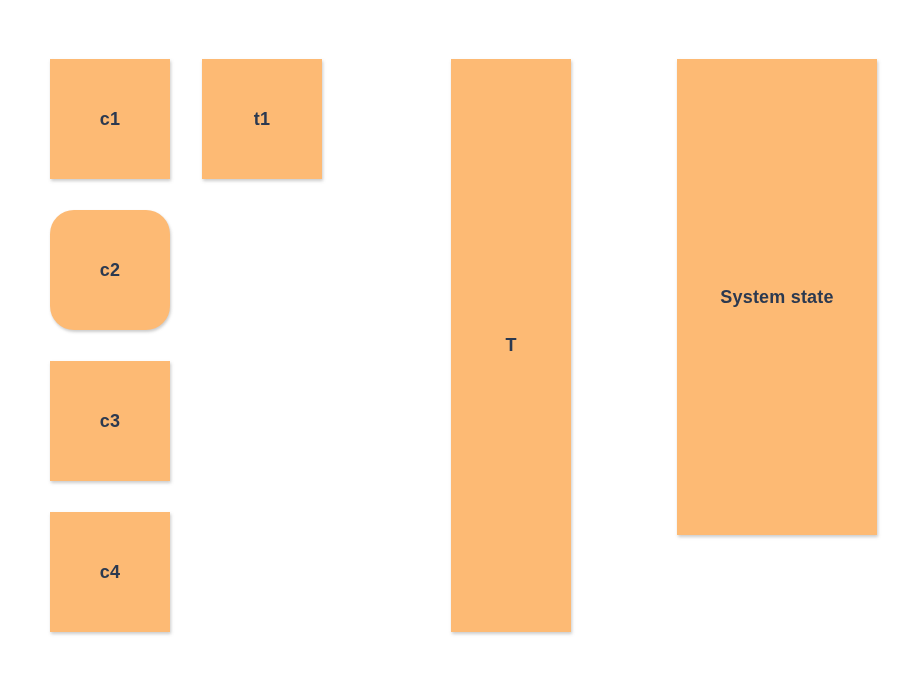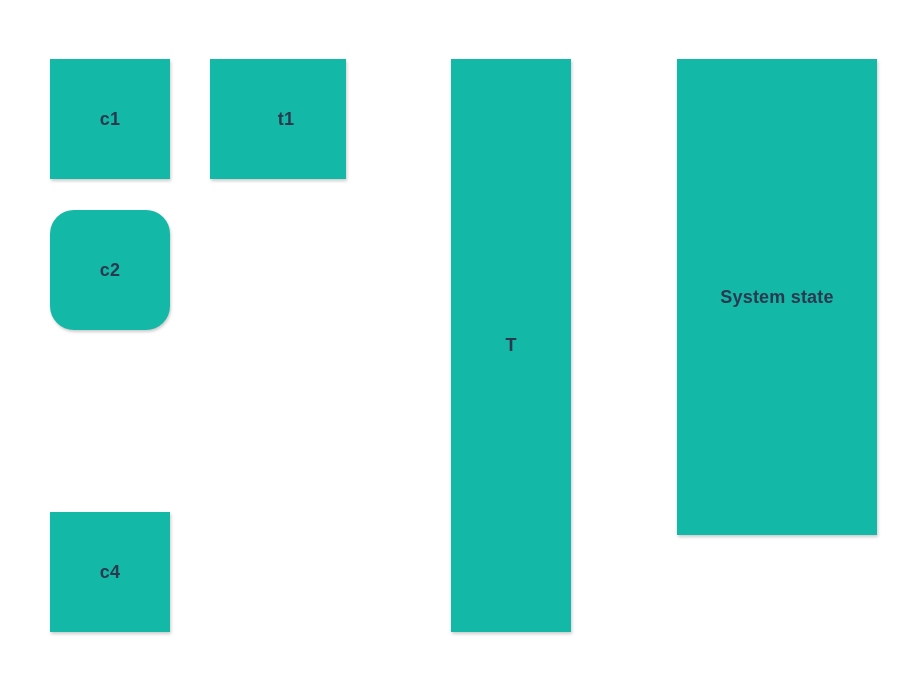--- a/index.html
+++ b/index.html
@@ -10,37 +10,37 @@
   .canvas {
     position: relative;
     width: 923px;
     height: 692px;
     background: #ffffff;
     font-family: "Liberation Sans", sans-serif;
     overflow: hidden;
   }
   .shape {
     position: absolute;
-    background: #14b8a6;
+    background: #fdba74;
     box-shadow: 1px 2px 3px rgba(110, 110, 110, 0.35);
     display: flex;
     align-items: center;
     justify-content: center;
   }
   .shape .shape-label {
     color: #2b3950;
     font-weight: bold;
     font-size: 18px;
     letter-spacing: 0.2px;
     user-select: none;
   }
   
   .sq { width: 120px; height: 120px; }
   .col-c { left: 50px; }
-  .col-t { left: 210px; padding-left: 16px; }
+  .col-t { left: 202px; }
   .row-0 { top: 59px; }
   .row-1 { top: 210px; border-radius: 24px; }
   .row-2 { top: 361px; }
   .row-3 { top: 512px; text-align: right; }
   
   .bar-t {
     left: 451px;
     top: 59px;
     width: 120px;
     height: 573px;
@@ -56,20 +56,23 @@
 <body>
 
 <div class="canvas">
 
   <div class="shape sq col-c row-0">
     <span class="shape-label">c1</span>
   </div>
   <div class="shape sq col-c row-1">
     <span class="shape-label">c2</span>
   </div>
+  <div class="shape sq col-c row-2">
+    <span class="shape-label">c3</span>
+  </div>
   <div class="shape sq col-c row-3">
     <span class="shape-label">c4</span>
   </div>
 
   <div class="shape sq col-t row-0">
     <span class="shape-label">t1</span>
   </div>
 
   <div class="shape bar-t">
     <span class="shape-label">T</span>

